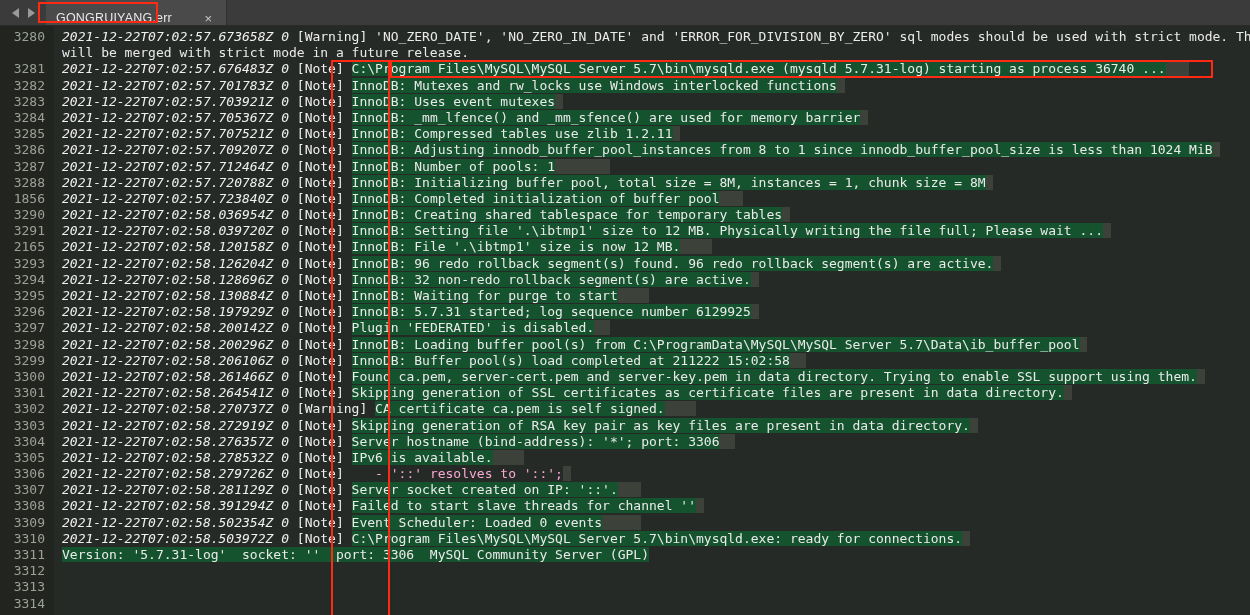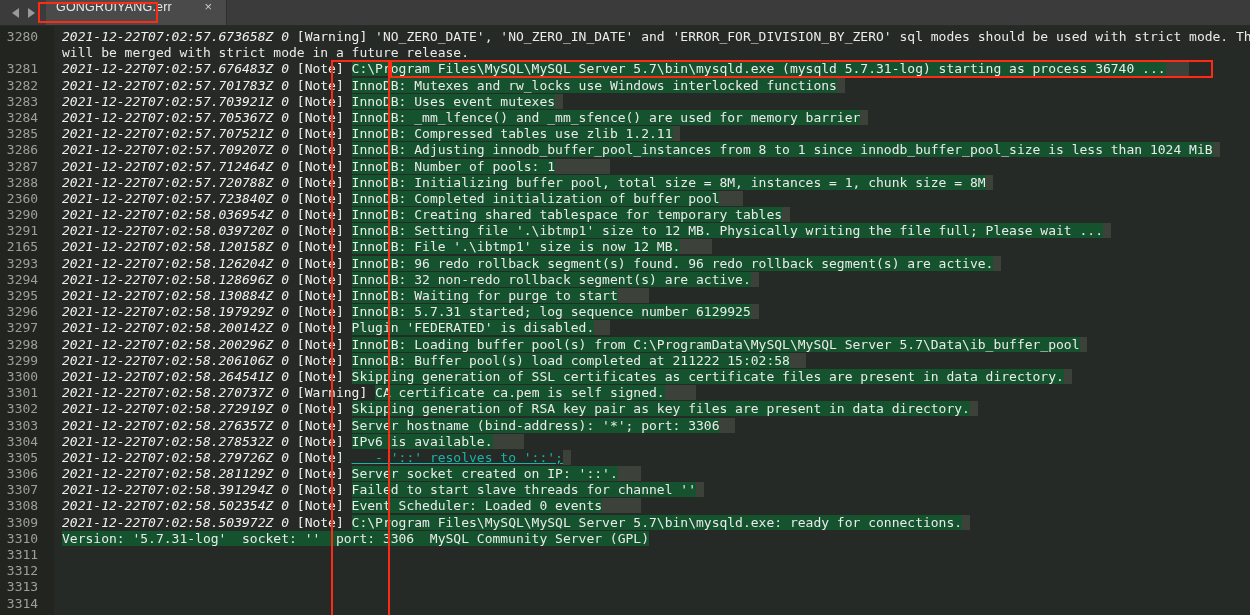--- a/index.html
+++ b/index.html
@@ -32,21 +32,21 @@
   .tri {
     width: 0; height: 0;
     border-top: 5px solid transparent;
     border-bottom: 5px solid transparent;
   }
   .tri.left  { border-right: 7px solid #9a9a9a; }
   .tri.right { border-left:  7px solid #9a9a9a; }
 
   #tab-active {
     display: flex;
-    align-items: flex-start;
+    align-items: flex-end;
     background: #4a4a4a;
     padding: 0 0 0 10px;
     min-width: 170px;
     position: relative;
     border-right: 1px solid #2f2f2f;
   }
   #tab-title {
     font-family: "Liberation Sans", sans-serif;
     font-size: 12.5px;
     color: #e8e8e8;
@@ -79,42 +79,42 @@
     background: #262a26;
     display: flex;
     font-size: 13px;
     line-height: 16.2px;
   }
   #gutter {
     width: 54px;
     flex: 0 0 54px;
     background: #22251f;
     color: #9ba199;
-    text-align: center;
+    text-align: right;
     padding: 3px 9px 0 0;
     box-sizing: border-box;
     user-select: none;
   }
   .gl { height: 16.2px; white-space: pre; }
   .gl.blank { color: transparent; }
 
   #codearea {
     flex: 1;
     position: relative;
     padding: 3px 0 0 8px;
     box-sizing: border-box;
     color: #e6e6e6;
     overflow: hidden;
   }
   .row { height: 16.2px; white-space: pre; }
   .ts   { color: #f0f0f0; font-style: italic; }
   .lvl  { color: #f0f0f0; }
   .msg  { color: #eaeaea; background: #14532d; }
   .msg.nohl { background: transparent; }
-  .msg.dim  { color: #14b8a6; background: transparent; text-decoration: underline; }
+  .msg.dim  { color: #f9a8d4; background: transparent; }
   .pad  { background: #3c413a; color: transparent; }
 
   
   .annot {
     position: absolute;
     border: 2px solid #ff2a14;
     box-sizing: border-box;
     pointer-events: none;
   }
 </style>
@@ -139,21 +139,21 @@
       <div class="gl">3280</div>
       <div class="gl blank"></div>
       <div class="gl">3281</div>
       <div class="gl">3282</div>
       <div class="gl">3283</div>
       <div class="gl">3284</div>
       <div class="gl">3285</div>
       <div class="gl">3286</div>
       <div class="gl">3287</div>
       <div class="gl">3288</div>
-      <div class="gl">2360</div>
+      <div class="gl">1856</div>
       <div class="gl">3290</div>
       <div class="gl">3291</div>
       <div class="gl">2165</div>
       <div class="gl">3293</div>
       <div class="gl">3294</div>
       <div class="gl">3295</div>
       <div class="gl">3296</div>
       <div class="gl">3297</div>
       <div class="gl">3298</div>
       <div class="gl">3299</div>
@@ -189,20 +189,21 @@
       <div class="row"><span class="ts">2021-12-22T07:02:58.036954Z 0</span> <span class="lvl">[Note]</span> <span class="msg">InnoDB: Creating shared tablespace for temporary tables</span><span class="pad"> </span></div>
       <div class="row"><span class="ts">2021-12-22T07:02:58.039720Z 0</span> <span class="lvl">[Note]</span> <span class="msg">InnoDB: Setting file '.\ibtmp1' size to 12 MB. Physically writing the file full; Please wait ...</span><span class="pad"> </span></div>
       <div class="row"><span class="ts">2021-12-22T07:02:58.120158Z 0</span> <span class="lvl">[Note]</span> <span class="msg">InnoDB: File '.\ibtmp1' size is now 12 MB.</span><span class="pad">    </span></div>
       <div class="row"><span class="ts">2021-12-22T07:02:58.126204Z 0</span> <span class="lvl">[Note]</span> <span class="msg">InnoDB: 96 redo rollback segment(s) found. 96 redo rollback segment(s) are active.</span><span class="pad"> </span></div>
       <div class="row"><span class="ts">2021-12-22T07:02:58.128696Z 0</span> <span class="lvl">[Note]</span> <span class="msg">InnoDB: 32 non-redo rollback segment(s) are active.</span><span class="pad"> </span></div>
       <div class="row"><span class="ts">2021-12-22T07:02:58.130884Z 0</span> <span class="lvl">[Note]</span> <span class="msg">InnoDB: Waiting for purge to start</span><span class="pad">    </span></div>
       <div class="row"><span class="ts">2021-12-22T07:02:58.197929Z 0</span> <span class="lvl">[Note]</span> <span class="msg">InnoDB: 5.7.31 started; log sequence number 6129925</span><span class="pad"> </span></div>
       <div class="row"><span class="ts">2021-12-22T07:02:58.200142Z 0</span> <span class="lvl">[Note]</span> <span class="msg">Plugin 'FEDERATED' is disabled.</span><span class="pad">  </span></div>
       <div class="row"><span class="ts">2021-12-22T07:02:58.200296Z 0</span> <span class="lvl">[Note]</span> <span class="msg">InnoDB: Loading buffer pool(s) from C:\ProgramData\MySQL\MySQL Server 5.7\Data\ib_buffer_pool</span><span class="pad"> </span></div>
       <div class="row"><span class="ts">2021-12-22T07:02:58.206106Z 0</span> <span class="lvl">[Note]</span> <span class="msg">InnoDB: Buffer pool(s) load completed at 211222 15:02:58</span><span class="pad">  </span></div>
+      <div class="row"><span class="ts">2021-12-22T07:02:58.261466Z 0</span> <span class="lvl">[Note]</span> <span class="msg">Found ca.pem, server-cert.pem and server-key.pem in data directory. Trying to enable SSL support using them.</span><span class="pad"> </span></div>
       <div class="row"><span class="ts">2021-12-22T07:02:58.264541Z 0</span> <span class="lvl">[Note]</span> <span class="msg">Skipping generation of SSL certificates as certificate files are present in data directory.</span><span class="pad"> </span></div>
       <div class="row"><span class="ts">2021-12-22T07:02:58.270737Z 0</span> <span class="lvl">[Warning]</span> <span class="msg">CA certificate ca.pem is self signed.</span><span class="pad">    </span></div>
       <div class="row"><span class="ts">2021-12-22T07:02:58.272919Z 0</span> <span class="lvl">[Note]</span> <span class="msg">Skipping generation of RSA key pair as key files are present in data directory.</span><span class="pad"> </span></div>
       <div class="row"><span class="ts">2021-12-22T07:02:58.276357Z 0</span> <span class="lvl">[Note]</span> <span class="msg">Server hostname (bind-address): '*'; port: 3306</span><span class="pad">  </span></div>
       <div class="row"><span class="ts">2021-12-22T07:02:58.278532Z 0</span> <span class="lvl">[Note]</span> <span class="msg">IPv6 is available.</span><span class="pad">    </span></div>
       <div class="row"><span class="ts">2021-12-22T07:02:58.279726Z 0</span> <span class="lvl">[Note]</span> <span class="msg dim">   - '::' resolves to '::';</span><span class="pad"> </span></div>
       <div class="row"><span class="ts">2021-12-22T07:02:58.281129Z 0</span> <span class="lvl">[Note]</span> <span class="msg">Server socket created on IP: '::'.</span><span class="pad">   </span></div>
       <div class="row"><span class="ts">2021-12-22T07:02:58.391294Z 0</span> <span class="lvl">[Note]</span> <span class="msg">Failed to start slave threads for channel ''</span><span class="pad"> </span></div>
       <div class="row"><span class="ts">2021-12-22T07:02:58.502354Z 0</span> <span class="lvl">[Note]</span> <span class="msg">Event Scheduler: Loaded 0 events</span><span class="pad">     </span></div>
       <div class="row"><span class="ts">2021-12-22T07:02:58.503972Z 0</span> <span class="lvl">[Note]</span> <span class="msg">C:\Program Files\MySQL\MySQL Server 5.7\bin\mysqld.exe: ready for connections.</span><span class="pad"> </span></div>

